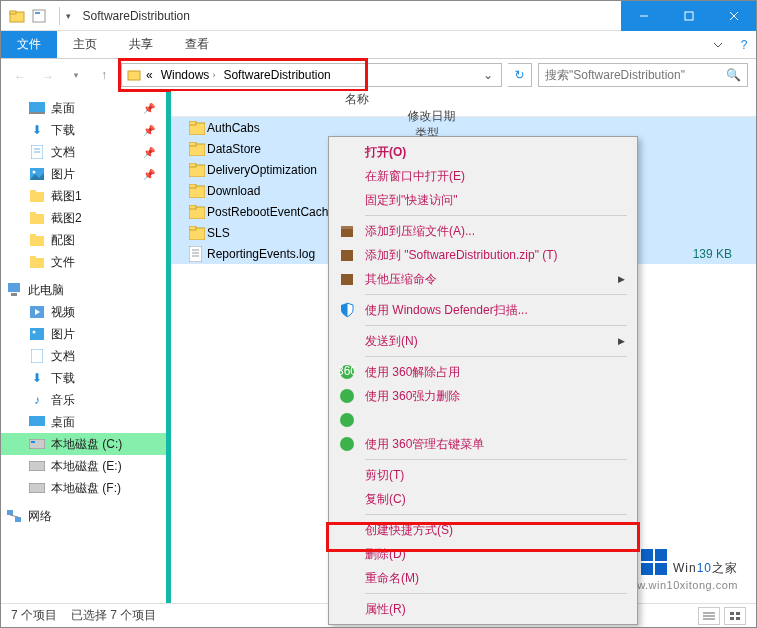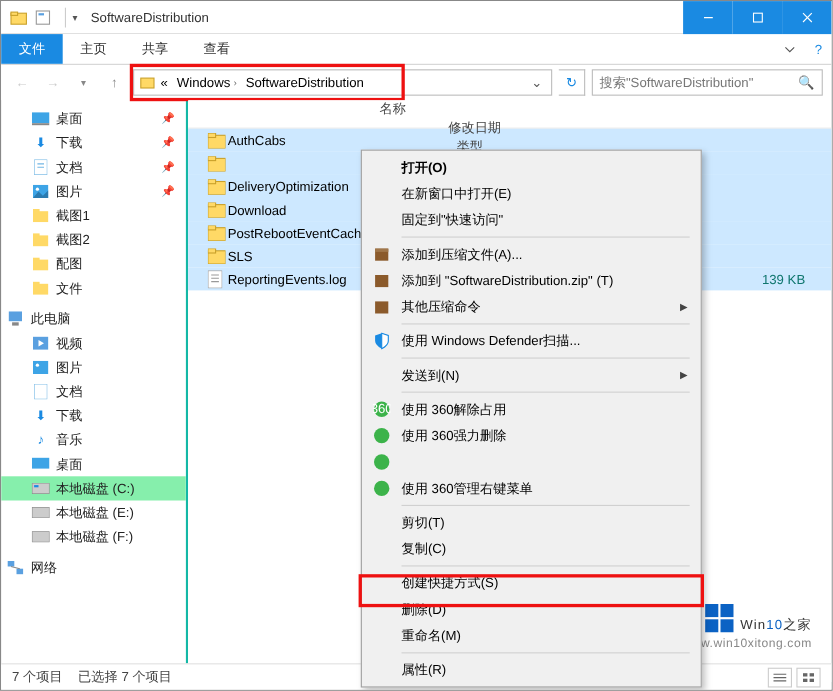--- a/index.html
+++ b/index.html
@@ -22,36 +22,36 @@
 .addrbox { flex: 1; height: 24px; border: 1px solid #bcbcbc; display: flex; align-items: center; padding: 0 4px; position: relative; background:#fff;}
 .addr-hl { position:absolute; border:3px solid #e11; left: -4px; top: -6px; height: 34px; width: 250px; pointer-events:none;}
 .crumb { padding: 0 4px; display:flex; align-items:center; gap:3px; white-space:nowrap;}
 .crumb-sep { color: #666; font-size:9px;}
 .addrbox .spacer{flex:1;}
 .addrbox .dd{color:#555; padding:0 4px;}
 .refresh{width:24px;height:24px;border:1px solid #bcbcbc;border-left:none;display:flex;align-items:center;justify-content:center;color:#1a8ae2;}
 .searchbox { width: 210px; height: 24px; border: 1px solid #bcbcbc; display: flex; align-items: center; padding: 0 6px; color: #777; }
 .searchbox .stext{flex:1;}
 .main { display: flex; height: 529px; }
-.navpane { width: 170px; border-right: 2px solid #14b8a6; padding: 6px 0; overflow:hidden;}
+.navpane { width: 170px; border-right: 5px solid #14b8a6; padding: 6px 0; overflow:hidden;}
 .nav-group{margin-bottom:6px;}
 .nav-item { height: 22px; display: flex; align-items: center; padding-left: 28px; gap: 6px; color: #222; white-space:nowrap; cursor:pointer;}
 .nav-item.sel { background: #86efac; }
 .nav-item.top{padding-left:5px;}
 .nav-item .pin{margin-left:auto; margin-right:10px; color:#888; font-size:10px;}
 .nicon{width:16px;height:16px;display:inline-flex;align-items:center;justify-content:center;}
 .listpane { flex: 1; background: #fff; position:relative;}
 .colhdr { height: 26px; display: flex; align-items: center; border-bottom: 1px solid #e8e8e8; padding-left: 18px; color: #444; flex-direction: column; }
 .colhdr .c1{width:255px;} .colhdr .c2{width:130px;} .colhdr .c3{width:115px;} .colhdr .c4{flex:1;}
 .filerow { height: 21px; display: flex; align-items: center; padding-left: 18px; background: #cde8ff; }
 .filerow .ficon{width:18px; display:flex;}
 .filerow .fname{width:237px;}
 .filerow .fsize{margin-left:auto; margin-right:24px; text-align:right; color:#0f766e;}
 .ctxmenu { position: absolute; left: 327px; top: 135px; width: 310px; background: #f0f0f0; border: 1px solid #a0a0a0; box-shadow: 3px 3px 6px rgba(0,0,0,.25); padding: 3px 2px; z-index:10;}
-.ctx-item { height: 24px; display: flex; align-items: center; padding: 0 10px 0 34px; position: relative; color: #000000; cursor:pointer; white-space:nowrap;}
+.ctx-item { height: 24px; display: flex; align-items: center; padding: 0 10px 0 34px; position: relative; color: #be185d; cursor:pointer; white-space:nowrap;}
 .ctx-item.sub::after{content:"▶"; position:absolute; right:10px; font-size:9px; color:#444;}
 .ctx-item .cicon{position:absolute; left:8px; width:18px; height:18px; display:flex; align-items:center; }
 .ctx-sep{height:1px; background:#d0d0d0; margin:3px 8px 3px 34px;}
 .ctx-hl { position:absolute; border:3px solid #e11; left:-3px; width:314px; height:30px; top:385px; pointer-events:none;}
 .statusbar { position:absolute; bottom:0; left:0; right:0; height: 24px; border-top: 1px solid #e0e0e0; display: flex; align-items: center; padding: 0 10px; gap: 14px; color: #444; background:#fff;}
 .statusbar .sright{margin-left:auto; display:flex; gap:4px;}
 .viewbtn{width:22px;height:18px;border:1px solid #ccc; display:flex;align-items:center;justify-content:center;}
 .logo { position:absolute; right:18px; bottom:36px; text-align:right; z-index:5;}
 .logo .l1{font-size:26px; font-weight:300; color:#333; letter-spacing:1px;}
 .logo .l1 b{color:#0b62c4; font-weight:400;}
@@ -327,20 +327,21 @@
           </span>
           <span class="fname">AuthCabs</span>
         </div>
         <div class="filerow">
           <span class="ficon">
             <svg width="16" height="14">
               <rect y="2" width="16" height="12" fill="#ffd966" stroke="#caa12a"></rect>
               <rect width="7" height="4" fill="#ffd966" stroke="#caa12a"></rect>
             </svg>
           </span>
+          <span class="fname">DataStore</span>
         </div>
         <div class="filerow">
           <span class="ficon">
             <svg width="16" height="14">
               <rect y="2" width="16" height="12" fill="#ffd966" stroke="#caa12a"></rect>
               <rect width="7" height="4" fill="#ffd966" stroke="#caa12a"></rect>
             </svg>
           </span>
           <span class="fname">DeliveryOptimization</span>
         </div>

